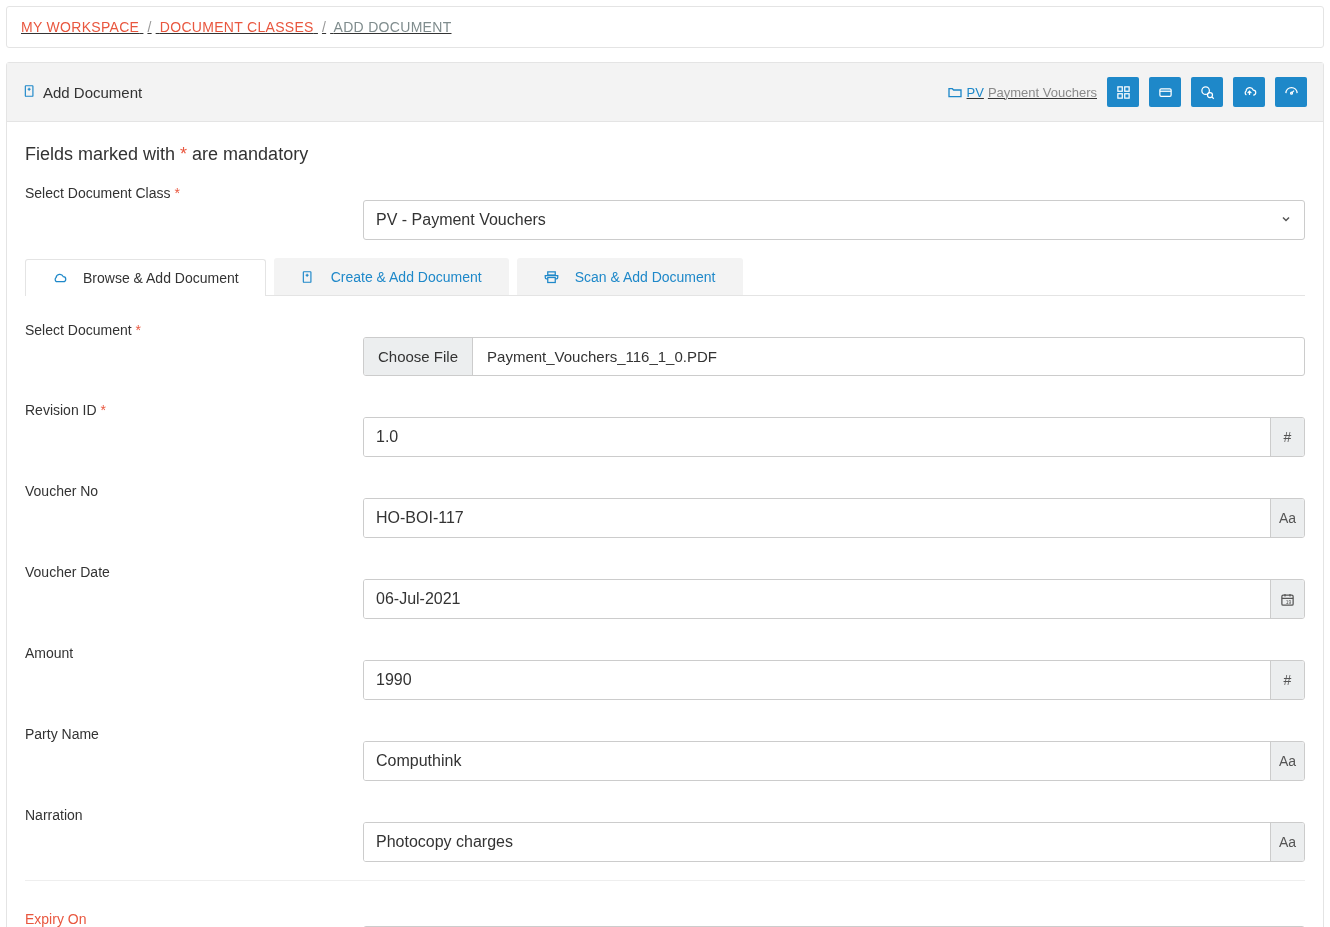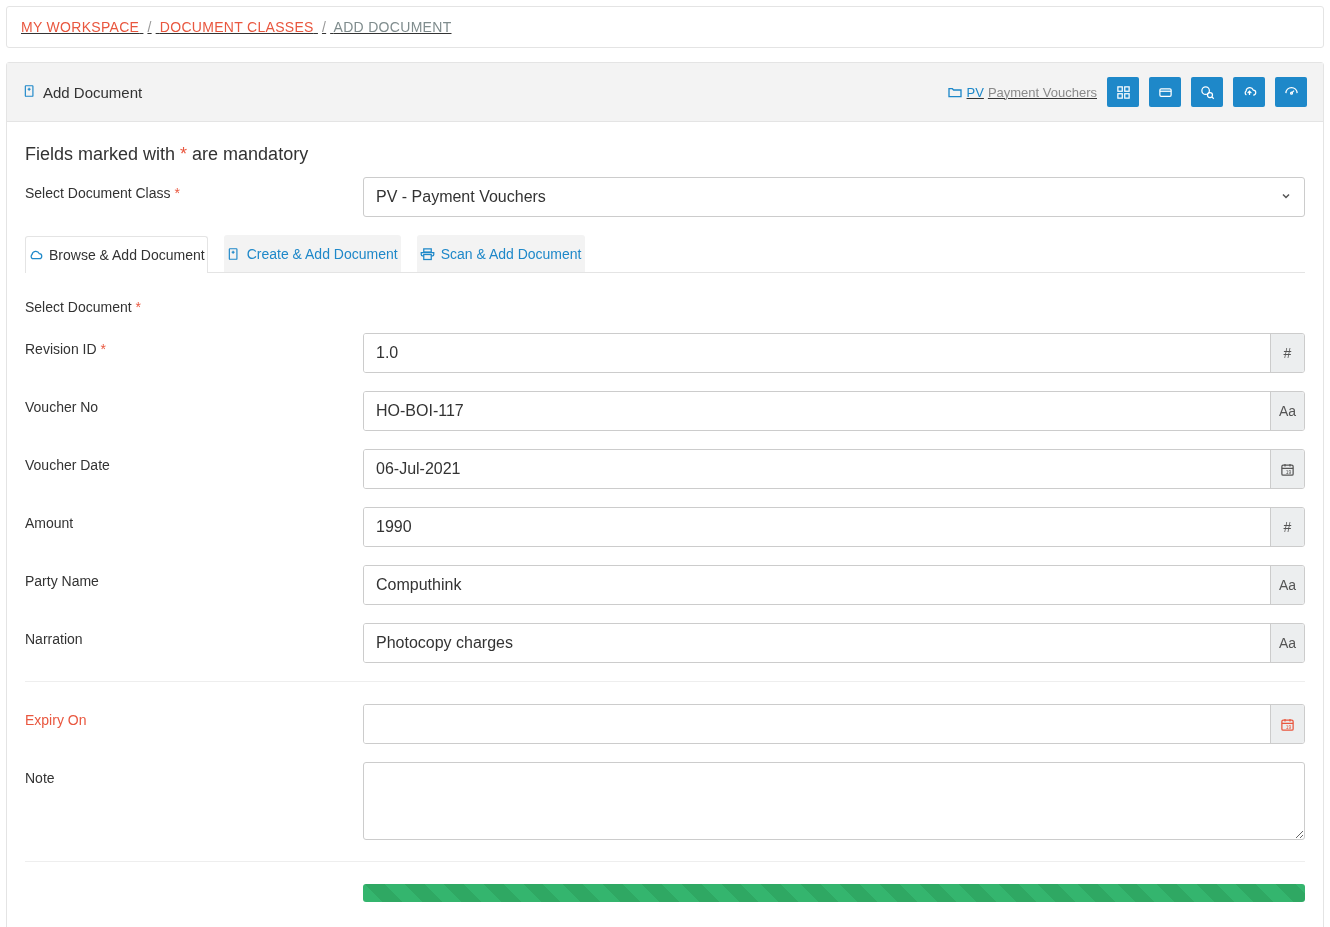--- a/index.html
+++ b/index.html
@@ -80,50 +80,50 @@
   gap: 10px;
 }
 .form-row .label {
   width: 328px;
   flex-shrink: 0;
   padding-top: 8px;
   color: #333;
   font-size: 14px;
 }
 .form-row .label.warn { color:#e9573f; }
-.form-row .control { flex: 1; }
+.form-row .control { flex: 1; margin-top: 23px; }
 
 .select {
   width:100%;
   display:flex; align-items:center; justify-content:space-between;
   border:1px solid #ccc;
   border-radius:3px;
   padding: 10px 12px;
   font-size:16px;
   color:#333;
   cursor:pointer;
   background:#fff;
 }
 .chev { font-size:13px; color:#666; }
 
 .tabs {
   display:flex;
   border-bottom:1px solid #e4e4e4;
   margin: 6px 0 18px 0;
 }
 .tab {
-  padding: 10px 2px;
+  padding: 10px 26px;
   border:1px solid transparent;
   border-bottom:none;
-  display:flex; align-items:center; gap:6px;
+  display:flex; align-items:center; gap:16px;
   font-size:14px;
   color:#1e88c9;
   cursor:pointer;
   background:#f3f3f3;
-  margin-right:16px;
+  margin-right:8px;
   border-radius:3px 3px 0 0;
 }
 .tab svg { stroke:#1e88c9; }
 .tab.active {
   background:#fff;
   border-color:#e4e4e4;
   color:#333;
   position:relative;
   top:1px;
 }
@@ -309,20 +309,26 @@
             <rect x="6" y="12" width="12" height="8"></rect>
           </svg>
         <span>Scan &amp; Add Document</span>
       </div>
     </div>
 
     <div class="form-row">
       <div class="label">
         <span>Select Document </span><span class="mand">*</span>
       </div>
+      <div class="control">
+        <div class="file-picker">
+          <button class="btn-choose">Choose File</button>
+          <div class="file-name">Payment_Vouchers_116_1_0.PDF</div>
+        </div>
+      </div>
     </div>
 
     <div class="form-row">
       <div class="label">
         <span>Revision ID </span><span class="mand">*</span>
       </div>
       <div class="control">
         <div class="input-group">
           <input type="text" value="1.0" style="">
           <div class="addon">#</div>

